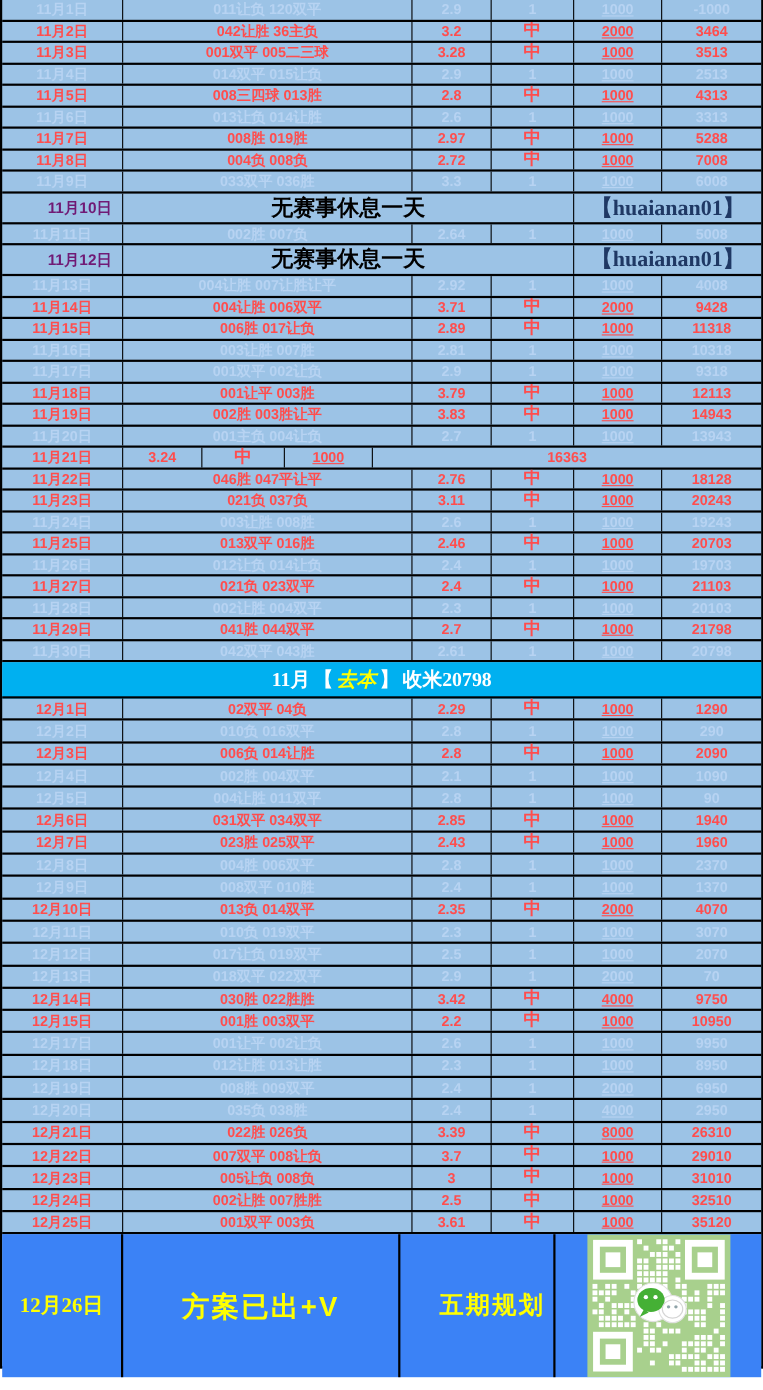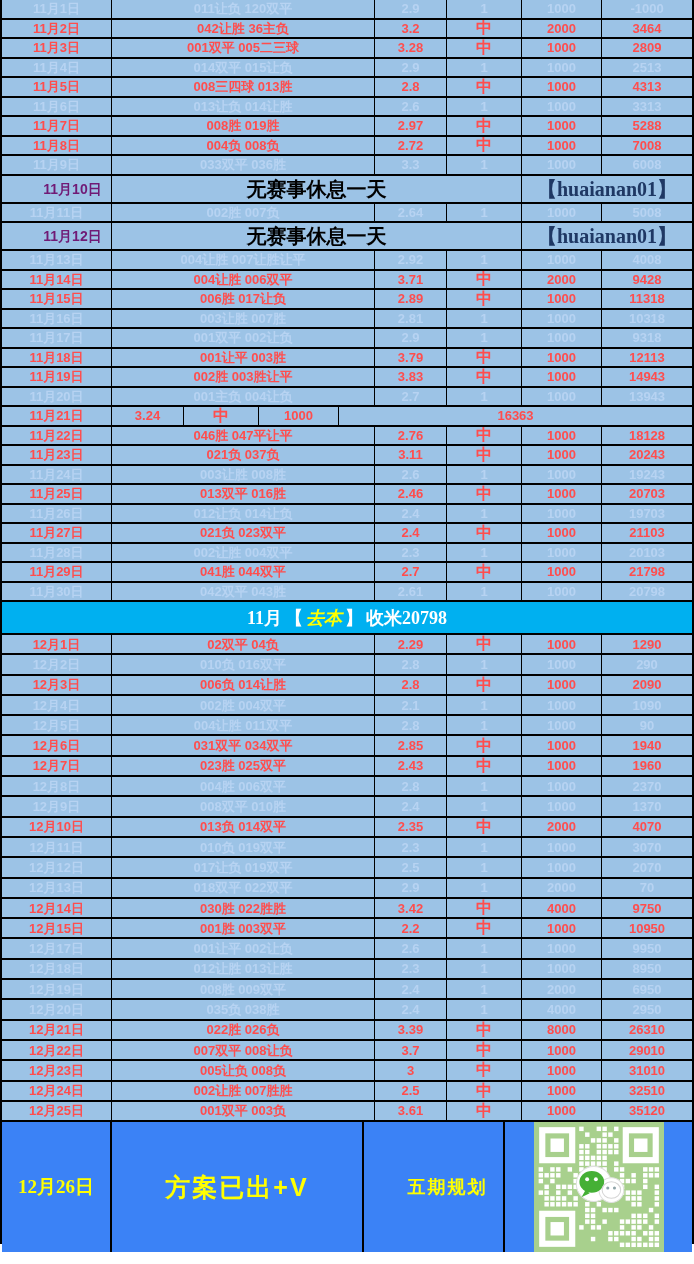--- a/index.html
+++ b/index.html
@@ -24,21 +24,21 @@
     border-right:1px solid #000;
     font-weight:bold; font-size:13px; line-height:1;
     white-space:nowrap; overflow:hidden;
   }
   .c:last-child { border-right:none; }
 
   .date  { width:110px; }
   .plan  { width:263px; }
   .odds  { width:72px; }
   .result{ width:75px; }
-  .stake { width:80px; }
+  .stake { width:80px;text-decoration:underline; }
   .total { flex:1; }
   .win .result { font-size:16px; }
 
   .win  .c { color:#FF4D4D; }
   .lose .c { color:#B7D3F2; }
 
   .rest .date { color:#701a75; font-size:14px;padding-left:32px; }
   .restmsg { width:410px; color:#000; font-size:20px; }
   .resttag {
     flex:1; color:#1F3864;
@@ -55,21 +55,21 @@
   .bannercell .y { color:#FFFF00; font-style:italic; }
 
   .footer { flex:1 1 auto; display:flex; background:#3b82f6; }
   .fcell {
     display:flex; align-items:center; justify-content:center;
     border-right:2px solid #000;
     color:#FFFF00; font-weight:bold; overflow:hidden;
   }
   .fdate { width:110px; font-size:19px; font-family:"Liberation Serif", serif; }
   .fplan { width:252px; font-size:25px; letter-spacing:2px; }
-  .fnote { width:141px; font-size:18px; letter-spacing:2px;padding-left:28px; }
+  .fnote { width:141px; font-size:22px; letter-spacing:2px;padding-left:28px; }
   .fqr   { flex:1; border-right:none; }
 </style>
 </head>
 <body>
 
 <div class="sheet">
   <div id="rows">
       <div class="row play lose nov">
         <div class="c date">11月1日</div>
         <div class="c plan">011让负 120双平</div>
@@ -85,21 +85,21 @@
         <div class="c result">中</div>
         <div class="c stake">2000</div>
         <div class="c total">3464</div>
       </div>
       <div class="row play win nov">
         <div class="c date">11月3日</div>
         <div class="c plan">001双平 005二三球</div>
         <div class="c odds">3.28</div>
         <div class="c result">中</div>
         <div class="c stake">1000</div>
-        <div class="c total">2809</div>
+        <div class="c total">3513</div>
       </div>
       <div class="row play lose nov">
         <div class="c date">11月4日</div>
         <div class="c plan">014双平 015让负</div>
         <div class="c odds">2.9</div>
         <div class="c result">1</div>
         <div class="c stake">1000</div>
         <div class="c total">2513</div>
       </div>
       <div class="row play win nov">

